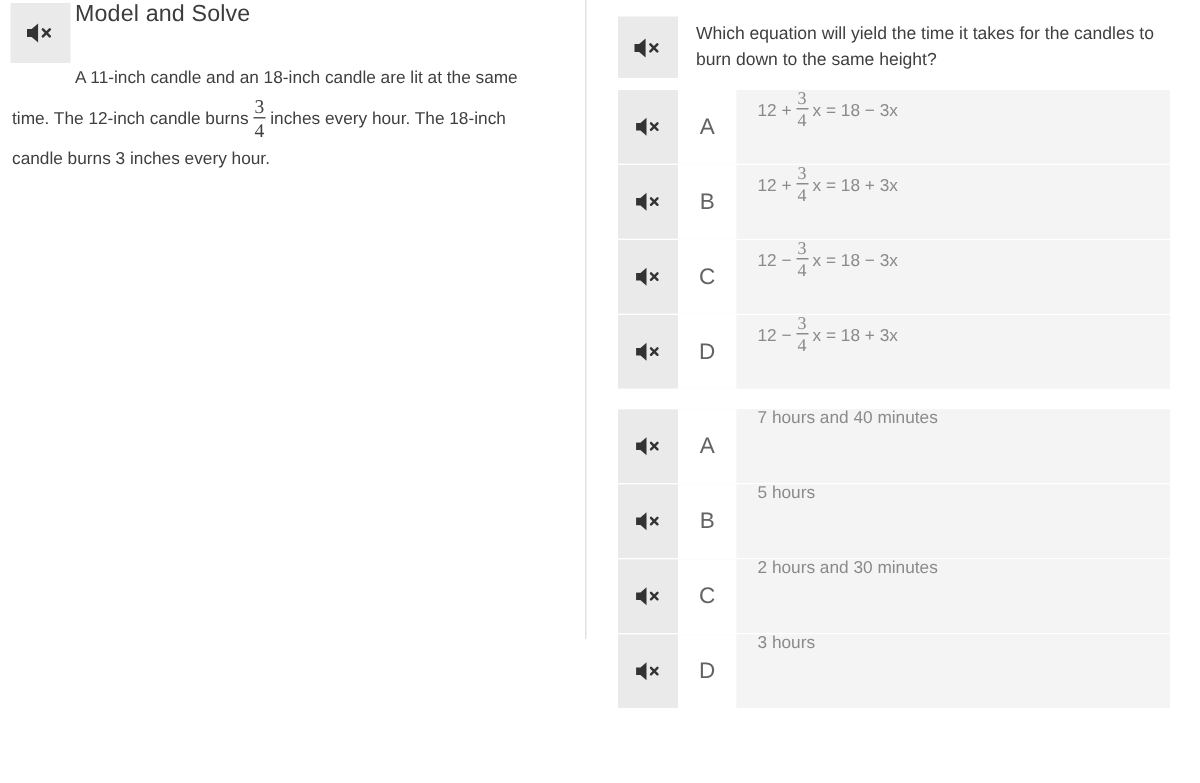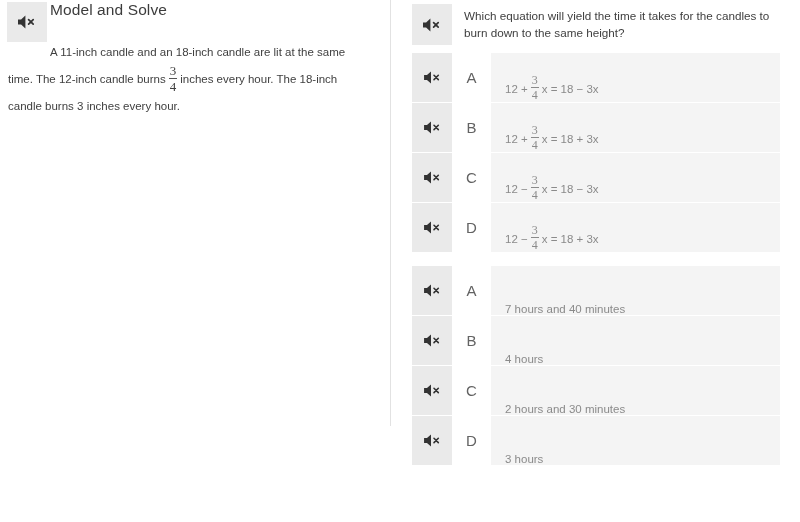--- a/index.html
+++ b/index.html
@@ -109,20 +109,21 @@
   .frac.small .num, .frac.small .den { font-size: 12px; }
 
   
   .qblock { margin-bottom: 10px; }
 
   .question-row {
     display: flex;
     align-items: stretch;
     background: #ffffff;
     min-height: 41px;
+    margin-top: 7px;
   }
   .question-row .spk {
     width: 40px;
     min-height: 41px;
   }
   .question-text {
     flex: 1 1 auto;
     padding: 2px 0 2px 12px;
     font-size: 11.7px;
     line-height: 16.5px;
@@ -152,21 +153,21 @@
     display: flex;
     align-items: center;
     justify-content: center;
     font-size: 15px;
     color: #636363;
   }
   .opt-content {
     flex: 1 1 auto;
     background: #f4f4f4;
     display: flex;
-    align-items: flex-end;
+    align-items: flex-start;
     padding-left: 14px;
     font-size: 11.5px;
     color: #8a8a8a;
   }
   .opt-content .eq {
     display: flex;
     align-items: center;
     white-space: nowrap;
     font-size: 11.5px;
     color: #8a8a8a;
@@ -318,21 +319,21 @@
         </div>
 
         <div class="option-row">
           <div class="spk">
             <svg width="19" height="15" viewBox="0 0 20 16" aria-hidden="true">
               <path d="M1 5.4h3.1L8.4 1.6v12.8L4.1 10.6H1z" fill="#333"></path>
               <path d="M11.6 5.6l4.6 4.6M16.2 5.6l-4.6 4.6" stroke="#333" stroke-width="1.7" fill="none" stroke-linecap="round"></path>
             </svg>
           </div>
           <div class="opt-letter">B</div>
-          <div class="opt-content">4 hours</div>
+          <div class="opt-content">5 hours</div>
         </div>
 
         <div class="option-row">
           <div class="spk">
             <svg width="19" height="15" viewBox="0 0 20 16" aria-hidden="true">
               <path d="M1 5.4h3.1L8.4 1.6v12.8L4.1 10.6H1z" fill="#333"></path>
               <path d="M11.6 5.6l4.6 4.6M16.2 5.6l-4.6 4.6" stroke="#333" stroke-width="1.7" fill="none" stroke-linecap="round"></path>
             </svg>
           </div>
           <div class="opt-letter">C</div>

